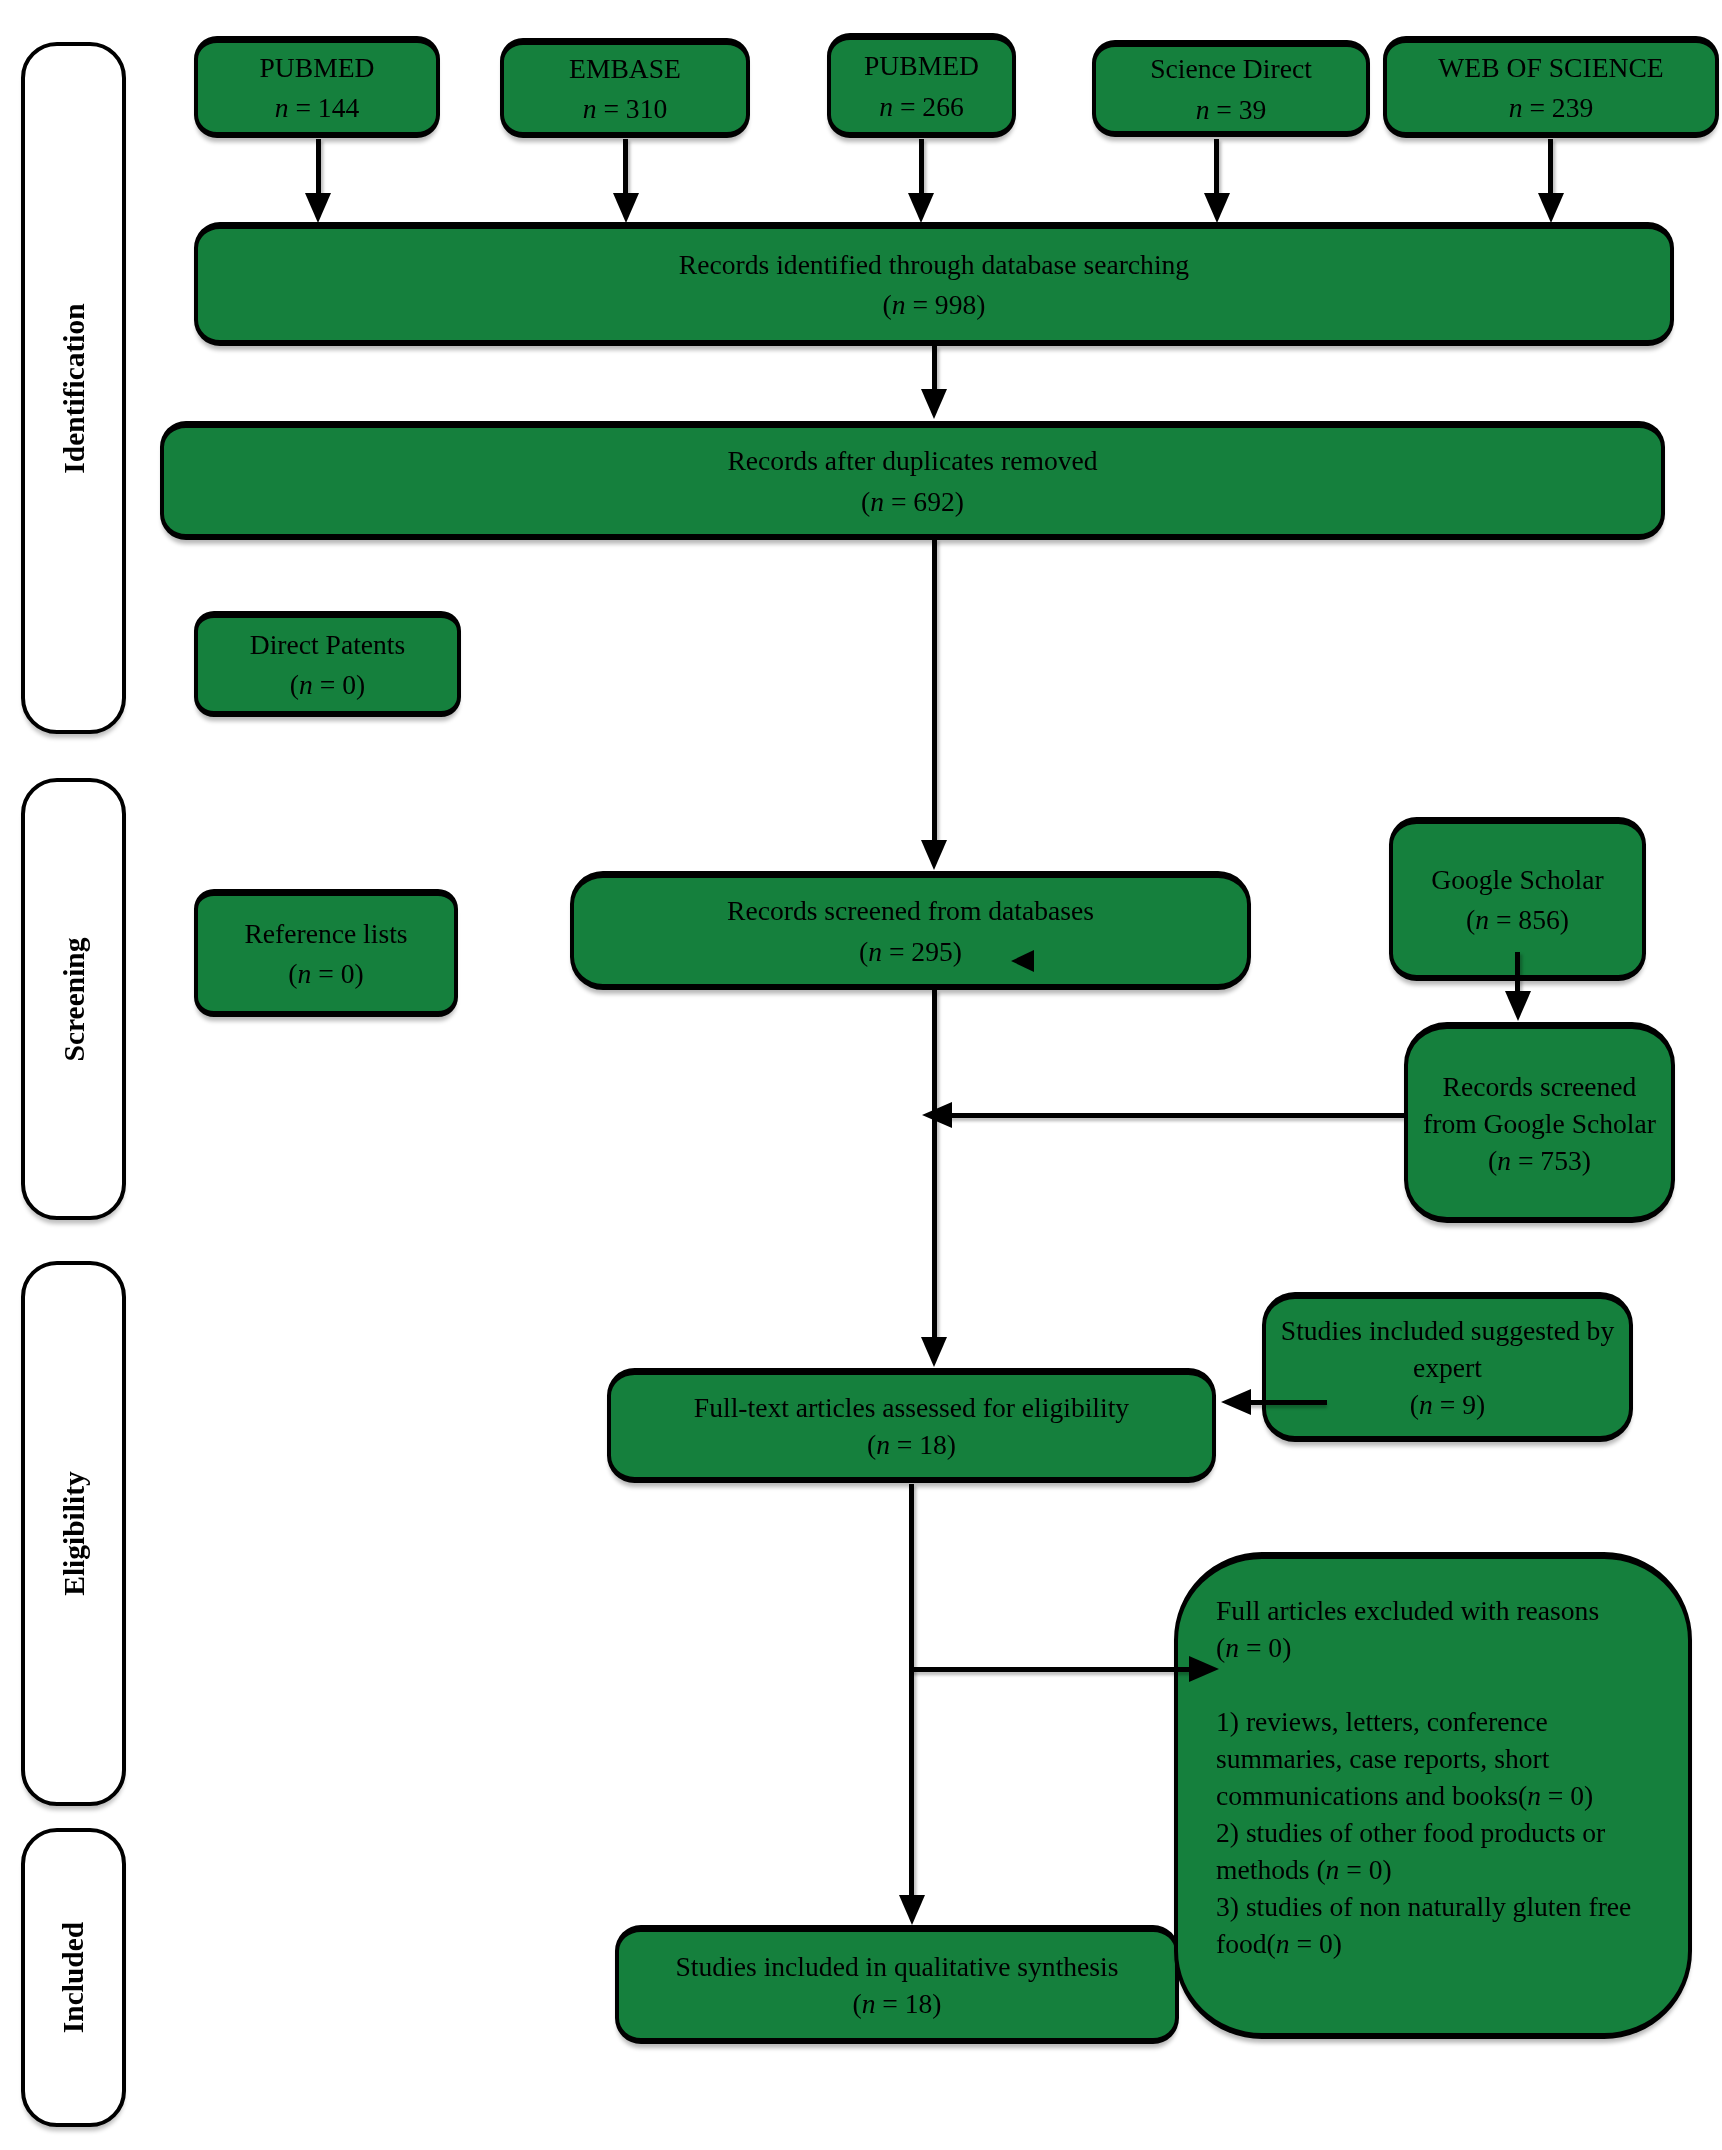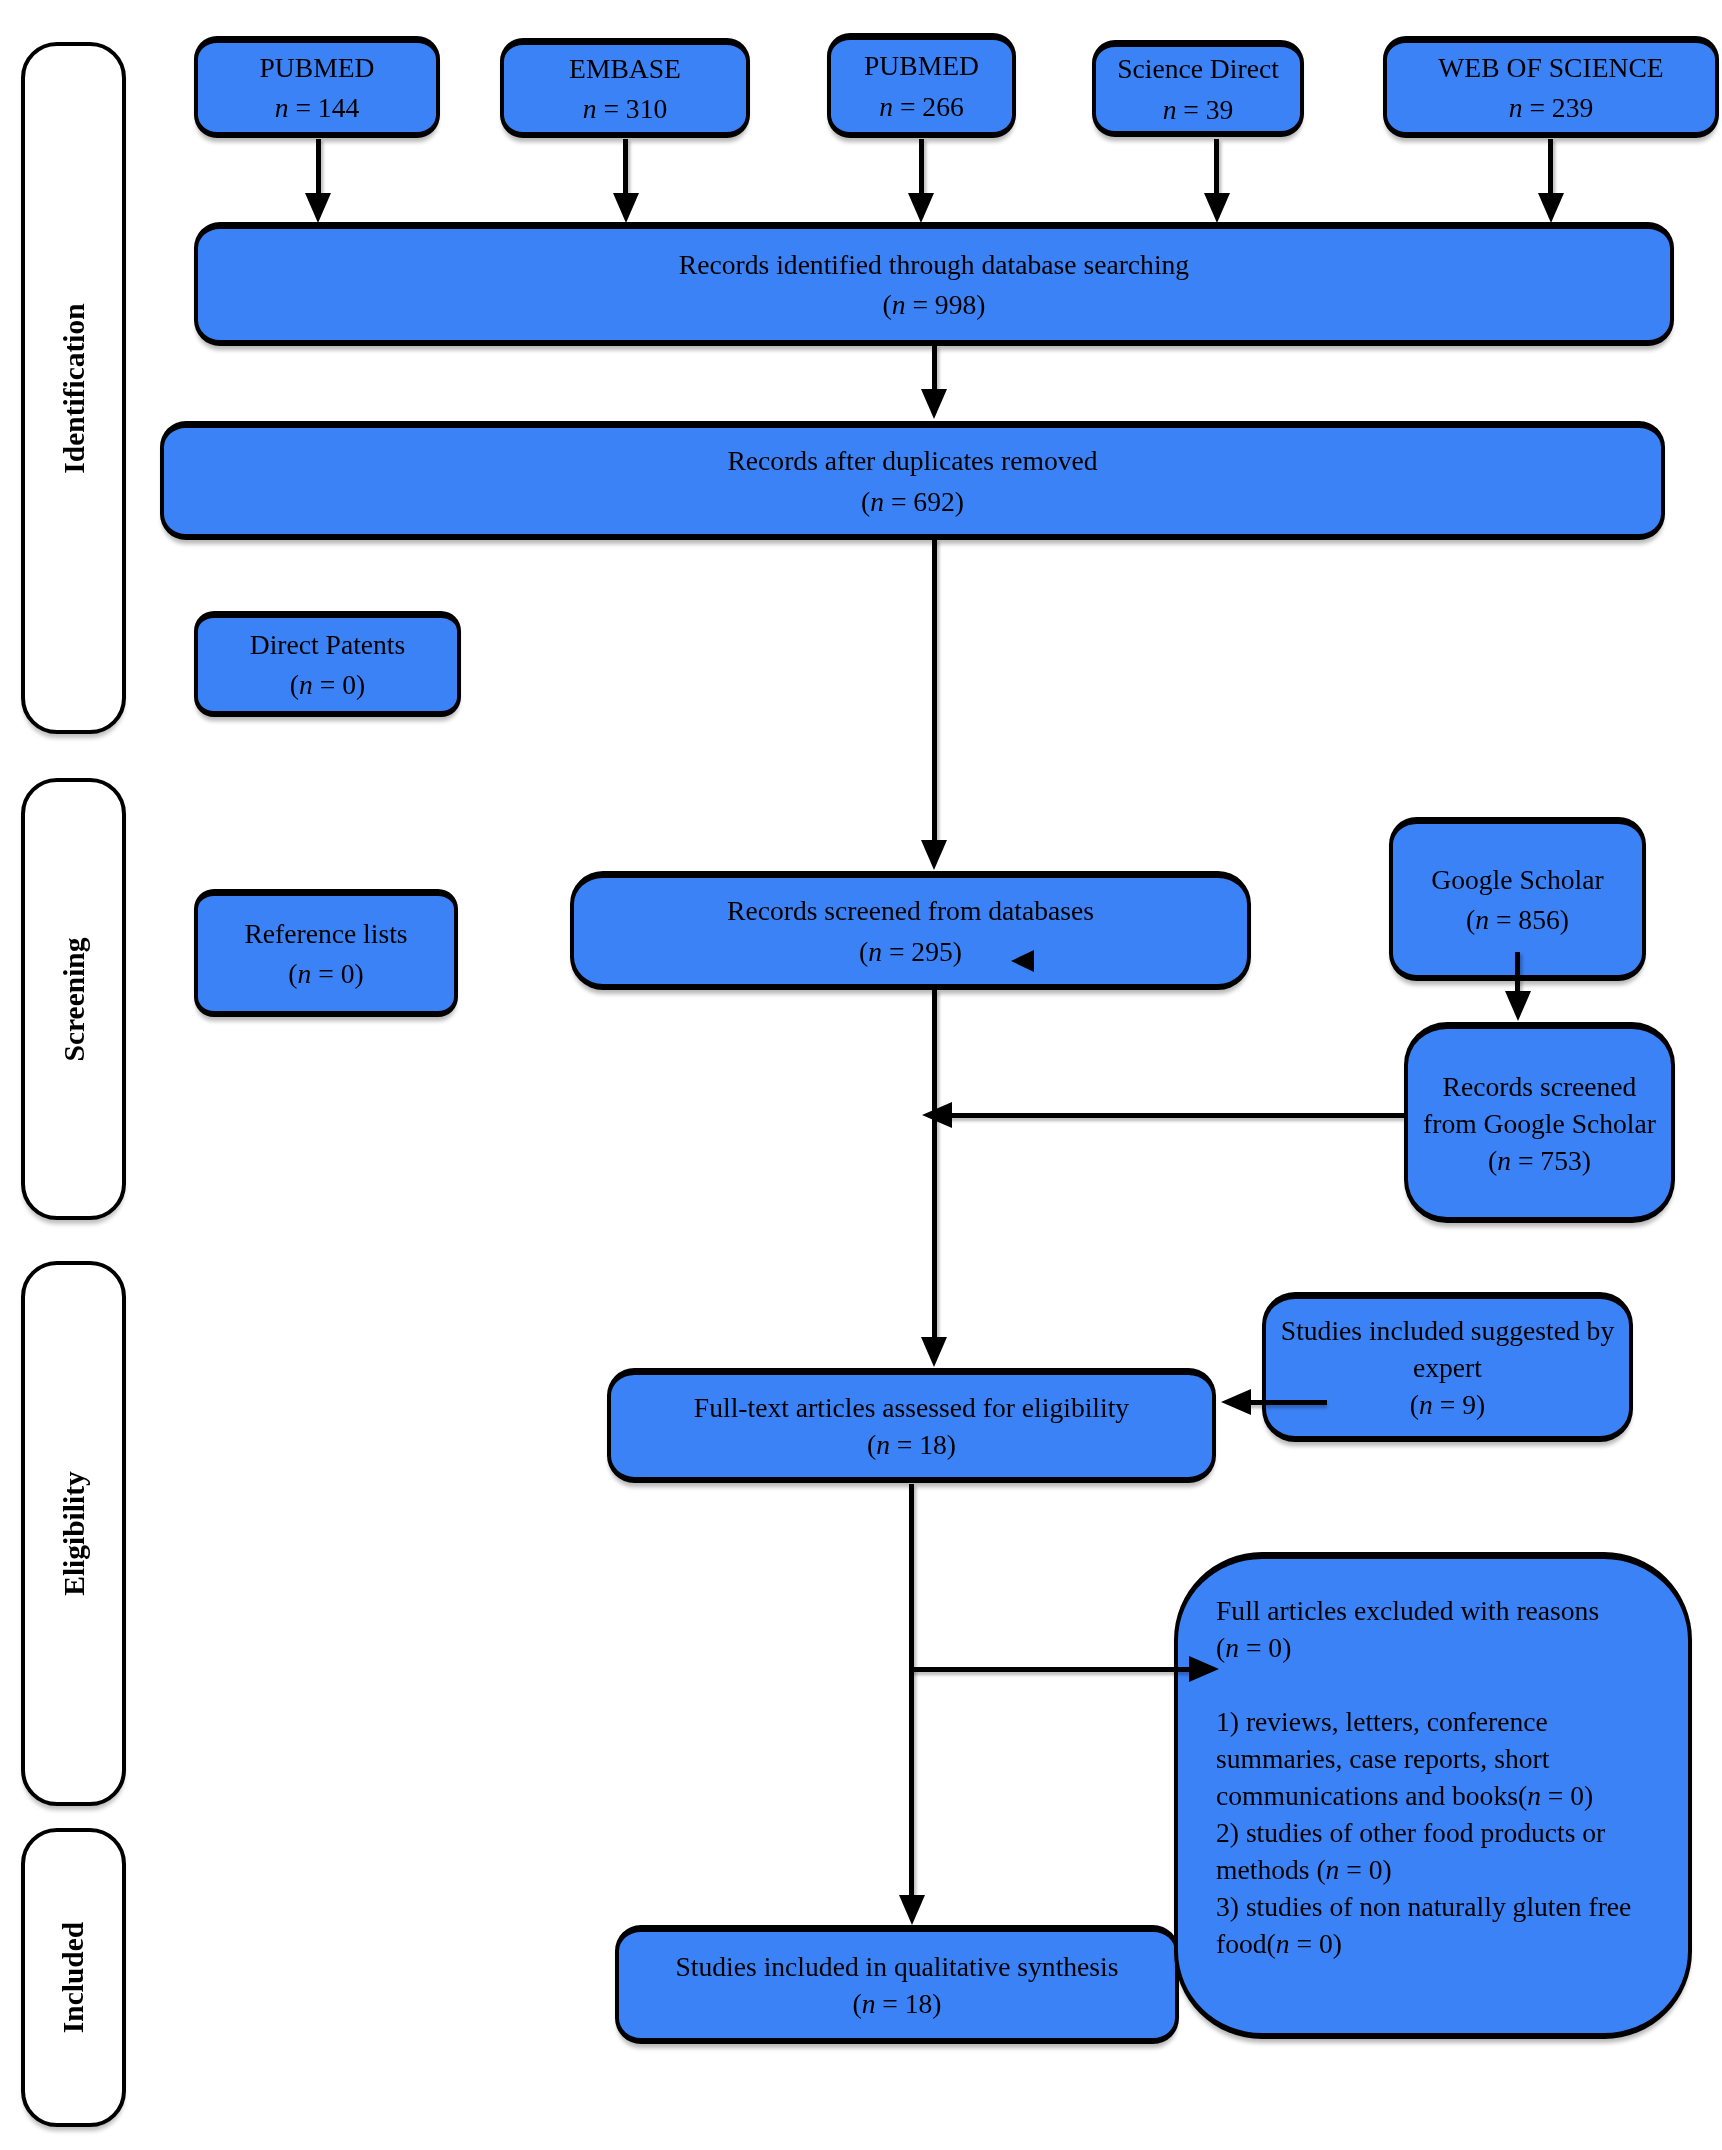--- a/index.html
+++ b/index.html
@@ -1,21 +1,21 @@
 <!DOCTYPE html>
 <html style="font-size:7.6px"><head>
 <meta charset="utf-8">
 <style>
   html,body{margin:0;padding:0;background:#fff;}
   .canvas{
     position:relative;width:1723px;height:2151px;background:#fff;
     font-family:"Liberation Serif","DejaVu Serif",serif;color:#000;
   }
   .box{
-    position:absolute;box-sizing:border-box;background:#3b82f6;
+    position:absolute;box-sizing:border-box;background:#15803d;
     border:4.3px solid #000;border-top-width:7.1px;border-bottom-width:6.2px;
     display:flex;flex-direction:column;align-items:center;justify-content:center;
     text-align:center;font-size:27.6px;line-height:37px;
     box-shadow:0 5.7px 4.3px -2.4px rgba(0,0,0,0.28);
   }
   .box .title,.box .count{display:block;}
   .box .count{margin-top:3.8px;}
   .side{
     position:absolute;box-sizing:border-box;background:#fff;
     border:4.8px solid #000;border-radius:36px;
@@ -61,21 +61,21 @@
     <span class="count nct"><i>n</i> = 144</span>
   </div>
   <div class="box" style="left:500px;top:38px;width:250px;height:100px;border-radius:23px;">
     <span class="title">EMBASE</span>
     <span class="count nct"><i>n</i> = 310</span>
   </div>
   <div class="box" style="left:827px;top:33px;width:189px;height:105px;border-radius:23px;">
     <span class="title">PUBMED</span>
     <span class="count nct"><i>n</i> = 266</span>
   </div>
-  <div class="box" style="left:1092px;top:40px;width:212px;height:97px;border-radius:23px;align-items:center;">
+  <div class="box" style="left:1092px;top:40px;width:278px;height:97px;border-radius:23px;align-items:center;">
     <span class="title">Science Direct</span>
     <span class="count nct"><i>n</i> = 39</span>
   </div>
   <div class="box" style="left:1383px;top:36px;width:336px;height:102px;border-radius:23px;">
     <span class="title">WEB OF SCIENCE</span>
     <span class="count nct"><i>n</i> = 239</span>
   </div>
 
   <div class="vshaft" style="left:316px;top:139px;height:56px;"></div>
   <div class="ah-down" style="left:305px;top:193px;"></div>

